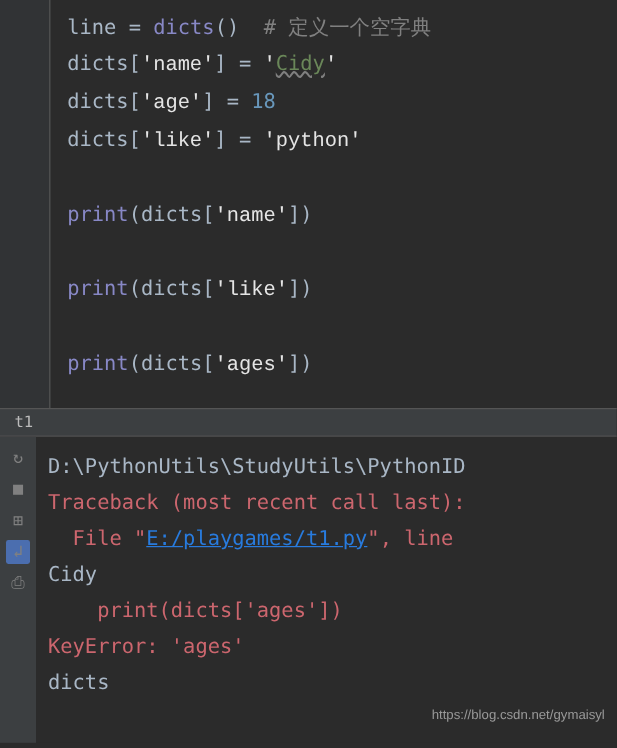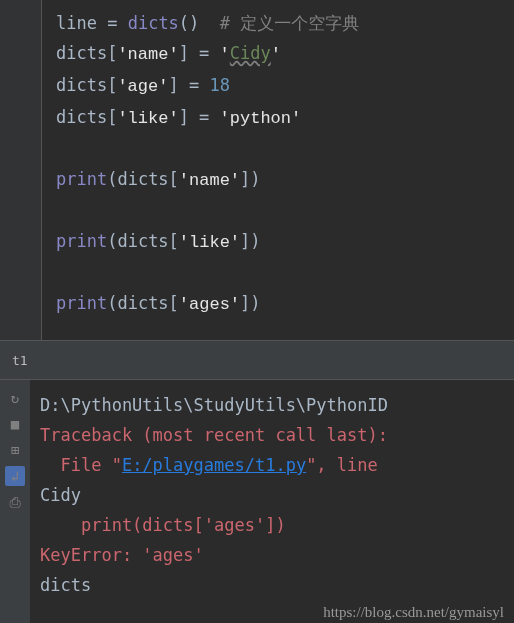--- a/index.html
+++ b/index.html
@@ -37,21 +37,21 @@
     .builtin { color: #8888c6; }
     .paren { color: #a9b7c6; }
     .op { color: #a9b7c6; }
     .comment { color: #808080; margin-top: 32px; }
     .string { color: #e5e5e5; font-family: Liberation Mono, monospace; }
     .number { color: #6897bb; }
     .string-u { color: #6a8759; text-decoration: wavy underline #808080; }
     
     .tab-bar {
       background: #3c3f41;
-      height: 40px;
+      height: 24px;
       border-top: 1px solid #555;
       border-bottom: 1px solid #555;
       display: flex;
       align-items: center;
       padding-left: 4px;
     }
     .tab {
       color: #bbb;
       font-size: 13px;
       padding: 2px 8px;
@@ -93,22 +93,22 @@
       position: relative;
     }
     .console-line { white-space: pre; color: #a9b7c6; }
     .err { color: #cc666e; }
     .link { color: #287bde; text-decoration: underline; cursor: pointer; }
     .watermark {
       position: absolute;
       bottom: 8px;
       right: 10px;
       color: #999;
-      font-size: 15px;
-      font-family: Liberation Serif, serif;
+      font-size: 11px;
+      font-family: Liberation Sans, sans-serif;
     }
   </style>
 </head>
 <body>
 
 <div class="editor-pane">
   <div class="gutter"></div>
   <div class="code-area" id="code-area">
       <div class="code-line console-line"><span class="ident">line </span><span class="op">= </span><span class="builtin">dicts</span><span class="paren">()  </span><span class="comment"># 定义一个空字典</span></div>
       <div class="code-line console-line"><span class="ident">dicts[</span><span class="string">'name'</span><span class="ident">] = </span><span class="string">'</span><span class="string-u">Cidy</span><span class="string">'</span></div>

